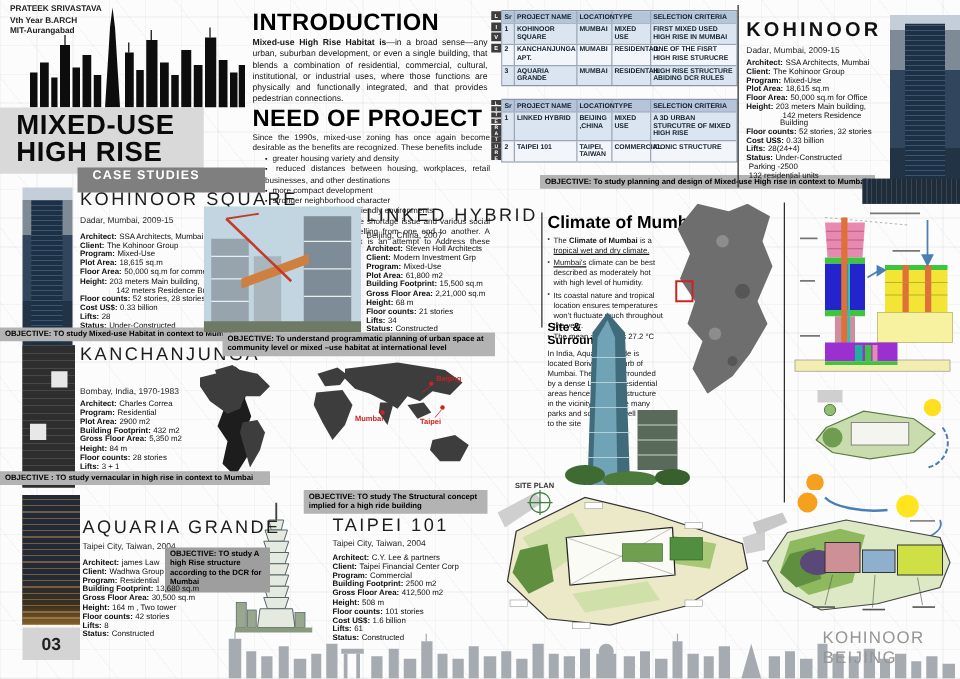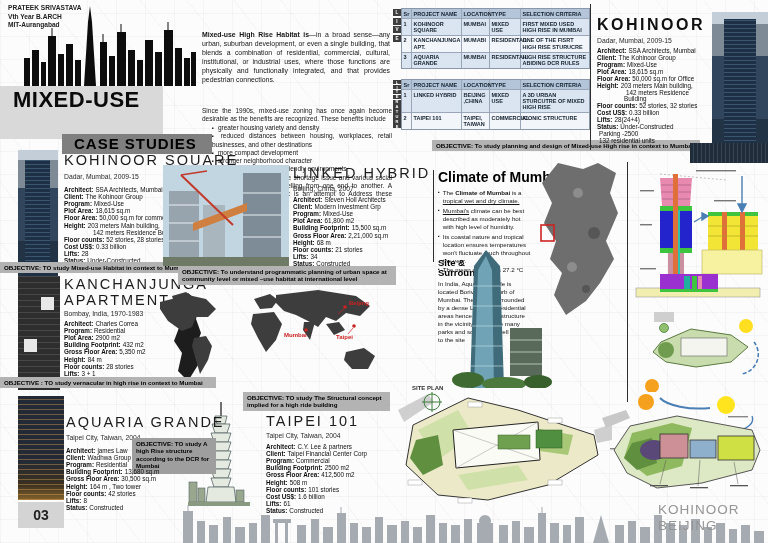--- a/index.html
+++ b/index.html
@@ -7,21 +7,21 @@
     font-family:"Liberation Sans",sans-serif;color:#111;
     background:
       repeating-linear-gradient(0deg, rgba(120,125,135,.06) 0 1px, transparent 1px 23px),
       repeating-linear-gradient(90deg, rgba(120,125,135,.06) 0 1px, transparent 1px 29px),
       repeating-linear-gradient(52deg, rgba(120,125,135,.05) 0 1px, transparent 1px 37px),
       #fcfcfc;}
   .abs{position:absolute;}
   .author{font-size:6.6px;font-weight:700;line-height:1.3;color:#222;}
   .title-box{background:#d9d9d9;padding:3px 0 0 13px;}
   .title-box .t{font-size:22px;font-weight:700;line-height:1.02;color:#0a0a0a;letter-spacing:.5px;}
-  .cs-bar{background:#7f7f7f;color:#000000;font-size:15px;font-weight:700;letter-spacing:1px;padding:1px 0 0 12px;}
+  .cs-bar{background:#7f7f7f;color:#ffffff;font-size:10px;font-weight:700;letter-spacing:1px;padding:1px 0 0 12px;}
   .cs-title{font-size:14.5px;letter-spacing:2px;color:#1c1c1c;font-weight:400;white-space:nowrap;}
   .cs-title.big{font-size:16px;font-weight:700;letter-spacing:2.5px;color:#111;}
   .cs-loc{font-size:6.8px;color:#2a2a2a;}
   .details{font-size:6.3px;line-height:1.13;color:#0e0e0e;}
   .details .dl b{font-weight:700;margin-right:2px;}
   .details .dl[data-indent]{padding-left:27px;}
   .obj{background:#b3b3b3;color:#000;font-weight:700;font-size:6.2px;line-height:1.18;padding:2px 4px;box-sizing:border-box;}
   .obj.dark{background:#9e9e9e;}
   .bighead{font-size:19px;font-weight:700;color:#000;letter-spacing:.3px;}
   .para{font-size:6.9px;line-height:1.3;text-align:justify;color:#151515;}
@@ -105,26 +105,29 @@
     <g stroke="#0d0d0d" stroke-width="1">
       <line x1="30" y1="26" x2="30" y2="34"></line>
         <line x1="81" y1="32" x2="81" y2="40"></line>
       <line x1="99" y1="22" x2="99" y2="30"></line>
         <line x1="146" y1="20" x2="146" y2="28"></line>
     </g>
   </svg>
 
   <div class="abs title-box" style="left:0;top:86px;width:150px;height:50px;">
     <div class="t">MIXED-USE</div>
+    <div class="t">HIGH RISE</div>
   </div>
   <div class="abs cs-bar" style="left:62px;top:134px;width:138px;height:19px;">CASE STUDIES</div>
 
+  <div class="abs bighead" style="left:202px;top:8px;">INTRODUCTION</div>
   <div class="abs para" style="left:202px;top:31px;width:188px;">
     <b>Mixed-use High Rise Habitat is</b><span>—in a broad sense—any urban, suburban development, or even a single building, that blends a combination of residential, commercial, cultural, institutional, or industrial uses, where those functions are physically and functionally integrated, and that provides pedestrian connections.</span>
   </div>
+  <div class="abs bighead" style="left:202px;top:85px;">NEED OF PROJECT</div>
   <div class="abs need" style="left:202px;top:107px;width:190px;">
     <div>Since the 1990s, mixed-use zoning has once again become desirable as the benefits are recognized. These benefits include</div>
     <ul>
         <li>greater housing variety and density</li>
         <li>reduced distances between housing, workplaces, retail businesses, and other destinations</li>
         <li>more compact development</li>
         <li>stronger neighborhood character</li>
         <li>pedestrian and bicycle-friendly environments</li>
       </ul>
     <div>Mumbai currently faces Space shortage issue and various social issues one of which is travelling from one end to another. A resilient mixed-used complex is an attempt to Address these issues.</div>
@@ -264,21 +267,20 @@
       <div class="dl"><b>Status:</b><span>Under-Constructed</span></div>
     </div>
   <div class="abs obj" style="left:0;top:262px;width:204px;">OBJECTIVE: TO study Mixed-use Habitat in context to Mumbai</div>
 
   <div class="abs photo ph-kanch" style="left:18px;top:276px;width:42px;height:114px;">
     <div class="cut1" style="left:55%;top:18%;width:30%;height:12%;"></div>
     <div class="cut2" style="left:15%;top:55%;width:30%;height:12%;"></div>
   </div>
   <div class="abs cs-title" style="left:64px;top:277px;line-height:1.08;white-space:normal;">
     <div>KANCHANJUNGA</div>
-    <div>APARTMENT</div>
   </div>
   <div class="abs cs-loc" style="left:64px;top:310px;">Bombay, India, 1970-1983</div>
   <div class="abs details" style="left:64px;top:320px;width:112px;">
 
   <div class="dl"><b>Architect:</b><span>Charles Correa</span></div>
       <div class="dl"><b>Program:</b><span>Residential</span></div>
       <div class="dl"><b>Plot Area:</b><span>2900 m2</span></div>
       <div class="dl"><b>Building Footprint:</b><span>432 m2</span></div>
       <div class="dl"><b>Gross Floor Area:</b><span>5,350 m2</span></div>
       <div class="dl"><b>Height:</b><span>84 m</span></div>

